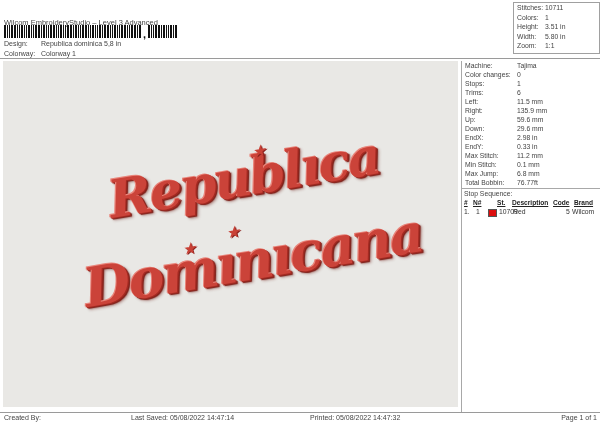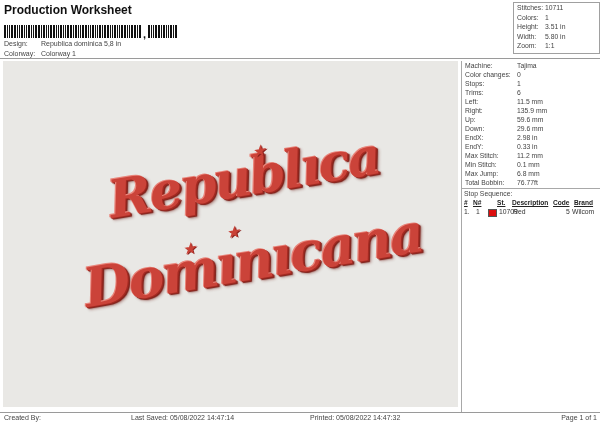--- a/index.html
+++ b/index.html
@@ -64,21 +64,21 @@
   .footer{position:absolute;left:0;top:414px;width:600px;font-size:7px;color:#444;}
   .footer span{position:absolute;white-space:nowrap;}
   .f-created{left:4px;} .f-saved{left:131px;} .f-printed{left:310px;}
   .f-page{right:3px;text-align:right;}
 </style>
 </head>
 <body>
 
 <div class="page">
 
-  <div class="title">Production Worksheet</div>
+  <div class="subtitle">Wilcom EmbroideryStudio – Level 3 Advanced</div>
 
   <div class="barcode">
     <div class="bars" id="barcode-g1">
         <div class="bar" style="width: 2px;"></div>
         <div class="bar" style="width: 1px;"></div>
         <div class="bar" style="width: 1px;"></div>
         <div class="bar" style="width: 2px;"></div>
         <div class="bar" style="width: 2px;"></div>
         <div class="bar" style="width: 1px;"></div>
         <div class="bar" style="width: 1px;"></div>

